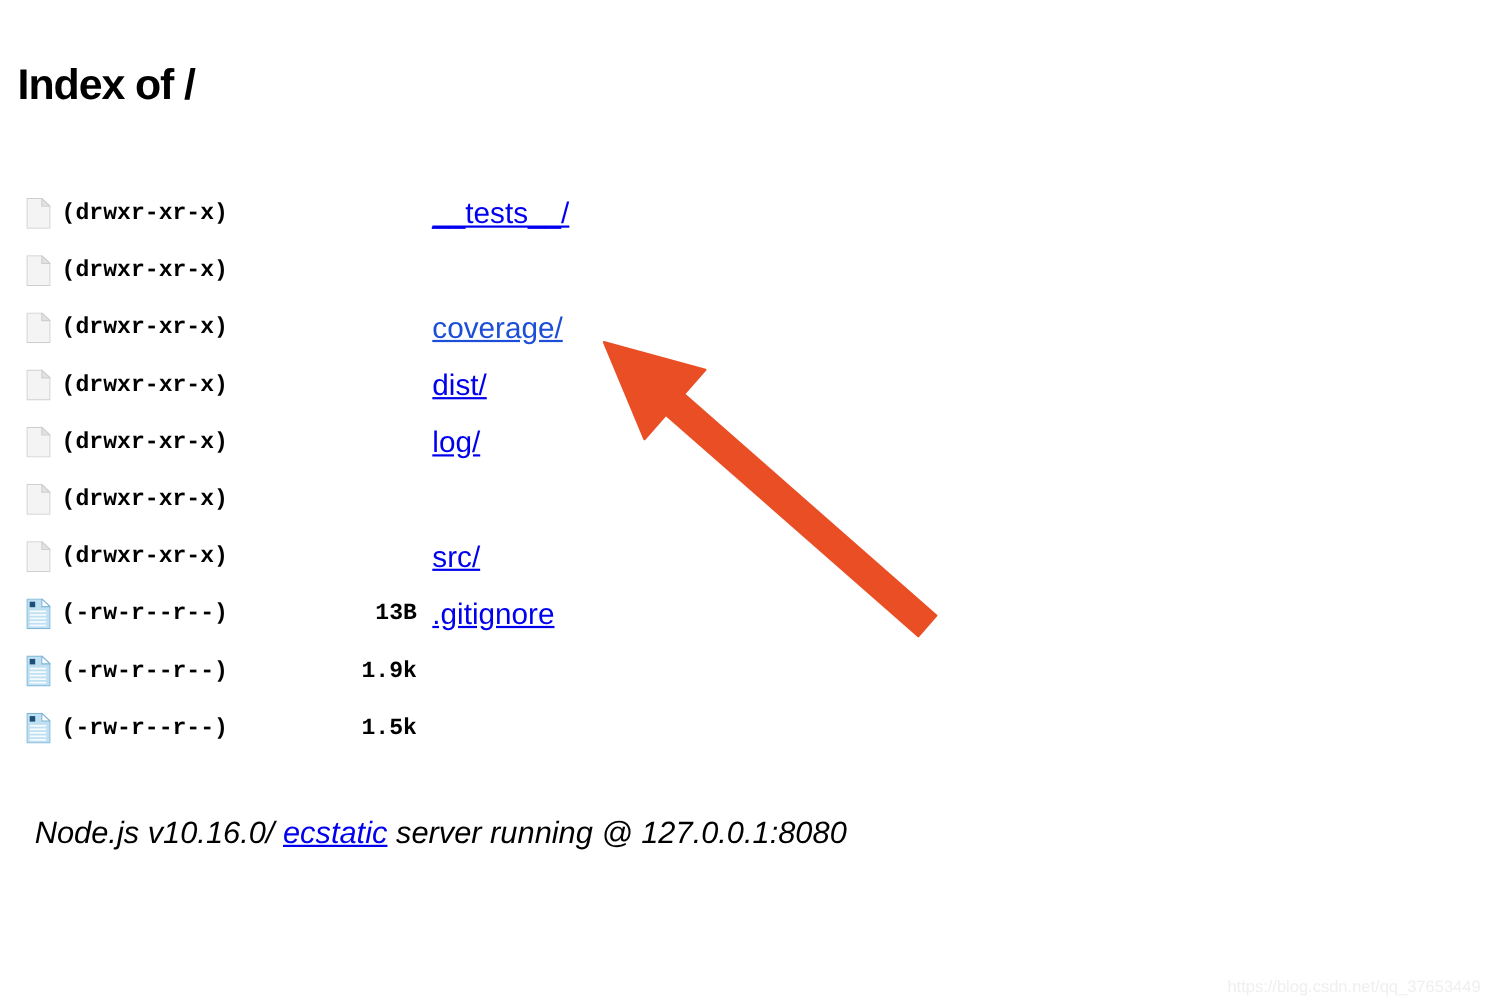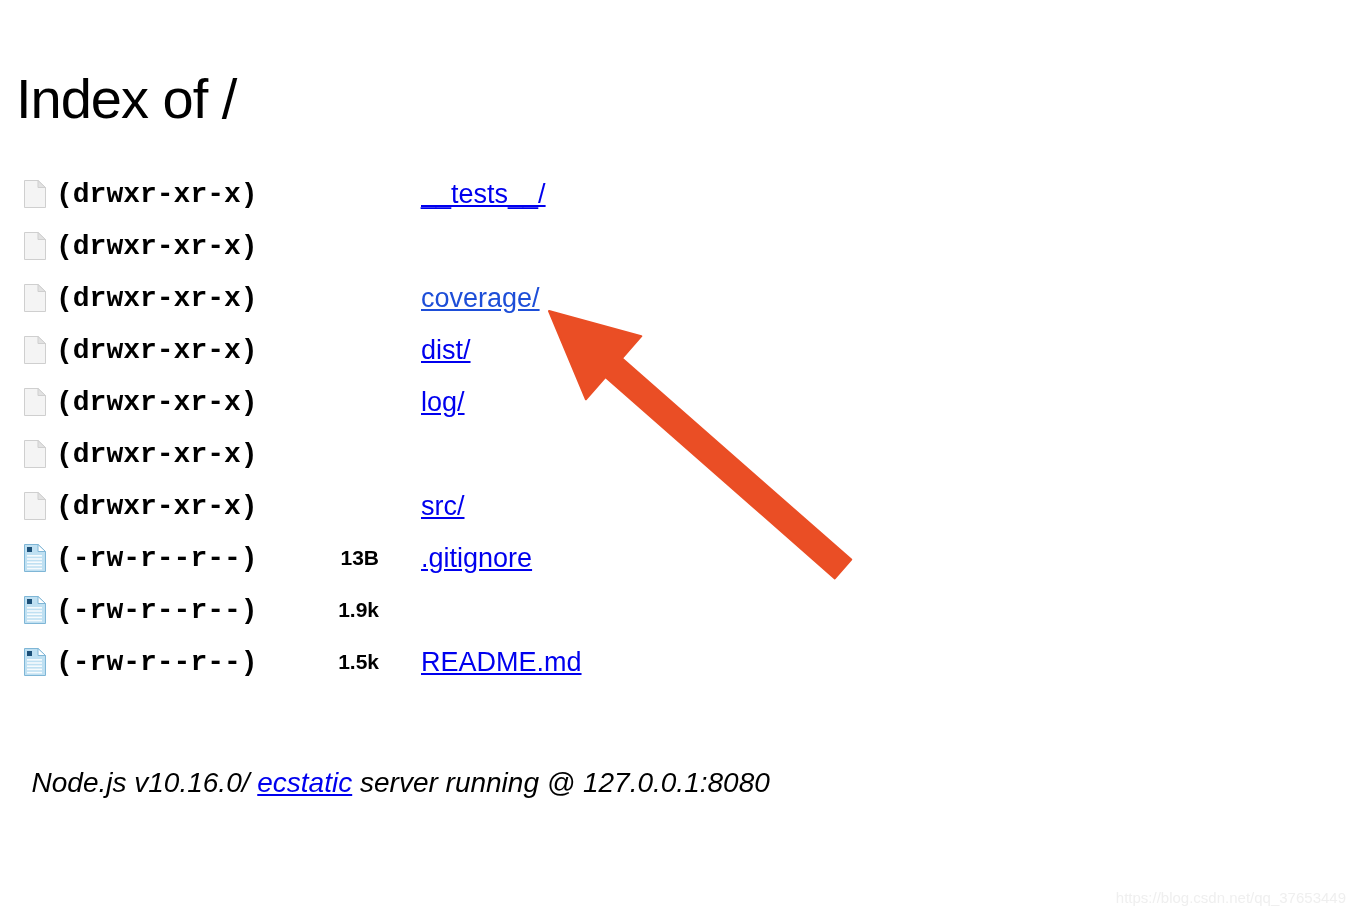--- a/index.html
+++ b/index.html
@@ -13,22 +13,22 @@
     position: relative;
     overflow: hidden;
     font-family: "Liberation Sans", sans-serif;
     color: #000000;
   }
 
   #page-title {
     position: absolute;
     left: 16px;
     top: 32px;
-    font-size: 56px;
-    font-weight: normal;
+    font-size: 39px;
+    font-weight: bold;
     letter-spacing: -1px;
     line-height: 1.05;
     color: #000000;
     white-space: pre;
   }
 
   #file-listing {
     position: absolute;
     left: 16px;
     top: 168px;
@@ -48,62 +48,61 @@
     align-items: center;
     justify-content: flex-start;
     padding-left: 8px;
     box-sizing: border-box;
   }
 
   .perm-cell {
     flex: 0 0 232px;
     width: 232px;
     font-family: "Liberation Mono", "DejaVu Sans Mono", monospace;
-    font-size: 28px;
+    font-size: 21px;
     font-weight: bold;
     color: #000000;
     white-space: pre;
     letter-spacing: 0px;
   }
 
   .size-cell {
     flex: 0 0 105px;
     width: 105px;
     text-align: right;
     padding-right: 14px;
     box-sizing: border-box;
-    font-family: Liberation Sans, sans-serif;
+    font-family: Liberation Mono, monospace;
     font-size: 21px;
     font-weight: bold;
     color: #000000;
     white-space: pre;
   }
 
   .name-cell {
     flex: 1 1 auto;
     font-size: 27px;
     white-space: pre;
     line-height: 1;
-    margin-left: 28px;
   }
 
   .name-cell a {
     text-decoration: underline;
     color: #0000ee;
     font-family: "Liberation Sans", sans-serif;
   }
   .name-cell a.visited {
     color: #1d4ed8;
   }
 
   
   #footer-line {
     position: absolute;
     left: 16px;
-    top: 735px;
+    top: 709px;
     font-size: 28px;
     font-style: italic;
     font-family: "Liberation Sans", sans-serif;
     color: #000000;
     white-space: pre;
   }
   #footer-line a {
     color: #0000ee;
     text-decoration: underline;
     font-style: italic;
@@ -252,21 +251,20 @@
           <rect x="3" y="3" width="5" height="5" fill="#1c4f77"></rect>
           <rect x="3" y="11" width="15" height="1.6" fill="#ffffff" opacity="0.85"></rect>
           <rect x="3" y="14.2" width="15" height="1.6" fill="#ffffff" opacity="0.85"></rect>
           <rect x="3" y="17.4" width="15" height="1.6" fill="#ffffff" opacity="0.85"></rect>
           <rect x="3" y="20.6" width="15" height="1.6" fill="#ffffff" opacity="0.85"></rect>
           <rect x="3" y="23.8" width="15" height="1.6" fill="#ffffff" opacity="0.85"></rect>
         </svg>
       </div>
       <div class="perm-cell">(-rw-r--r--)</div>
       <div class="size-cell">1.5k</div>
-      <div class="name-cell"><a href="#">README.md</a></div>
     </div>
   </div>
 
 <div id="footer-line">
   <span>Node.js v10.16.0/ </span><a href="#">ecstatic</a><span> server running @ 127.0.0.1:8080</span>
 </div>
 
 <svg id="annotation-arrow" viewBox="0 0 1354 914" xmlns="http://www.w3.org/2000/svg">
   <g id="arrow-group">
       <polygon points="549.0,311.0 585.9,399.3 605.4,377.1 834.8,578.4 851.2,559.6 621.9,358.3 641.3,336.2" fill="#ea4e25" stroke="#ea4e25" stroke-width="2" stroke-linejoin="round"></polygon>

